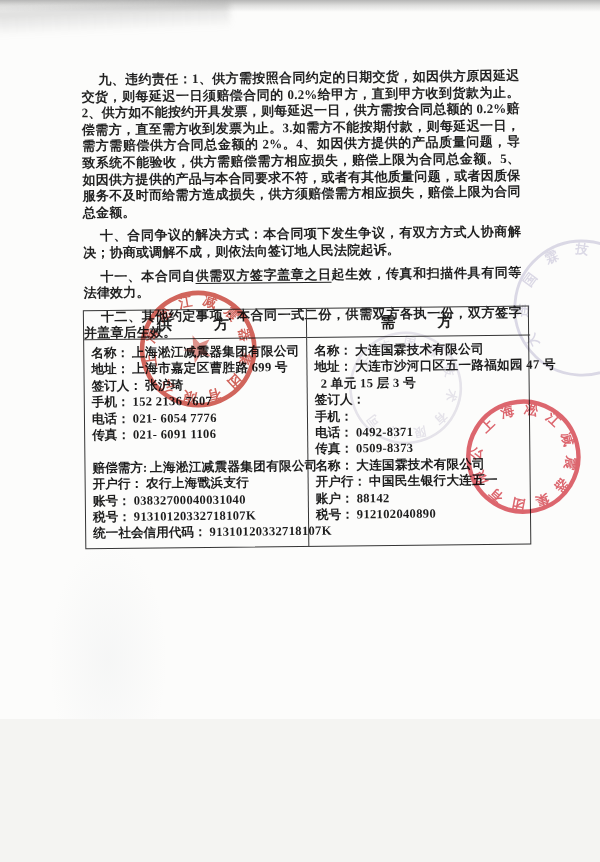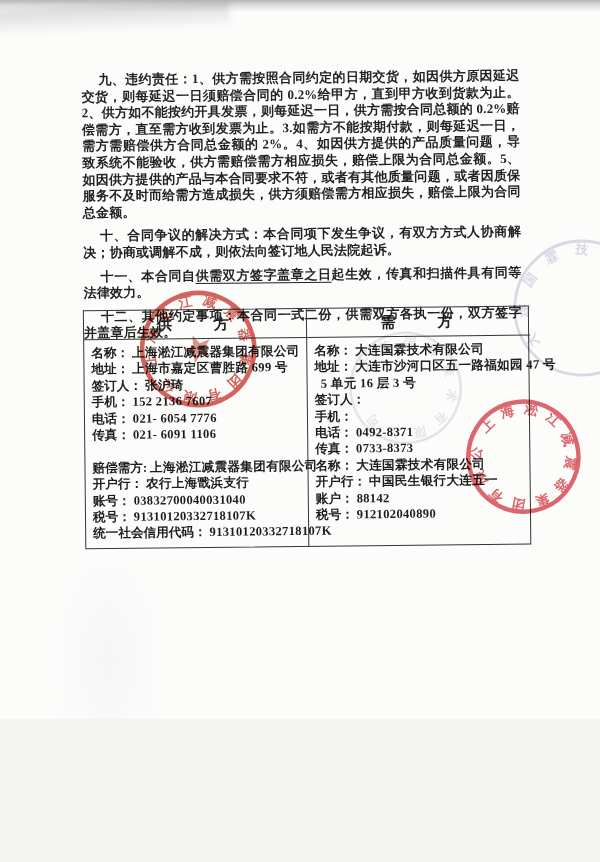--- a/index.html
+++ b/index.html
@@ -108,25 +108,25 @@
             <div class="trow"><span class="lbl">账号：</span><span class="val">03832700040031040</span></div>
             <div class="trow"><span class="lbl">税号：</span><span class="val">91310120332718107K</span></div>
             <div class="trow"><span class="lbl">统一社会信用代码：</span><span class="val">91310120332718107K</span></div>
           </div>
       </div>
       <div class="pcol">
         <div class="phead">需　　方</div>
         <div class="pbody">
             <div class="trow"><span class="lbl">名称：</span><span class="val">大连国霖技术有限公司</span></div>
             <div class="trow"><span class="lbl">地址：</span><span class="val">大连市沙河口区五一路福如园 47 号</span></div>
-            <div class="trow"><span class="lbl">&nbsp;</span><span class="val">5 单元 16 层 3 号</span></div>
+            <div class="trow"><span class="lbl">&nbsp;</span><span class="val">2 单元 15 层 3 号</span></div>
             <div class="trow"><span class="lbl">签订人：</span><span class="val">&nbsp;</span></div>
             <div class="trow"><span class="lbl">手机：</span><span class="val">&nbsp;</span></div>
             <div class="trow"><span class="lbl">电话：</span><span class="val">0492-8371</span></div>
-            <div class="trow"><span class="lbl">传真：</span><span class="val">0733-8373</span></div>
+            <div class="trow"><span class="lbl">传真：</span><span class="val">0509-8373</span></div>
             <div class="trow"><span class="lbl">名称：</span><span class="val">大连国霖技术有限公司</span></div>
             <div class="trow"><span class="lbl">开户行：</span><span class="val">中国民生银行大连五一</span></div>
             <div class="trow"><span class="lbl">账户：</span><span class="val">88142</span></div>
             <div class="trow"><span class="lbl">税号：</span><span class="val">912102040890</span></div>
           </div>
       </div>
     </div>
 
     <div class="footer">第 2 页 共 2 页</div>
 

